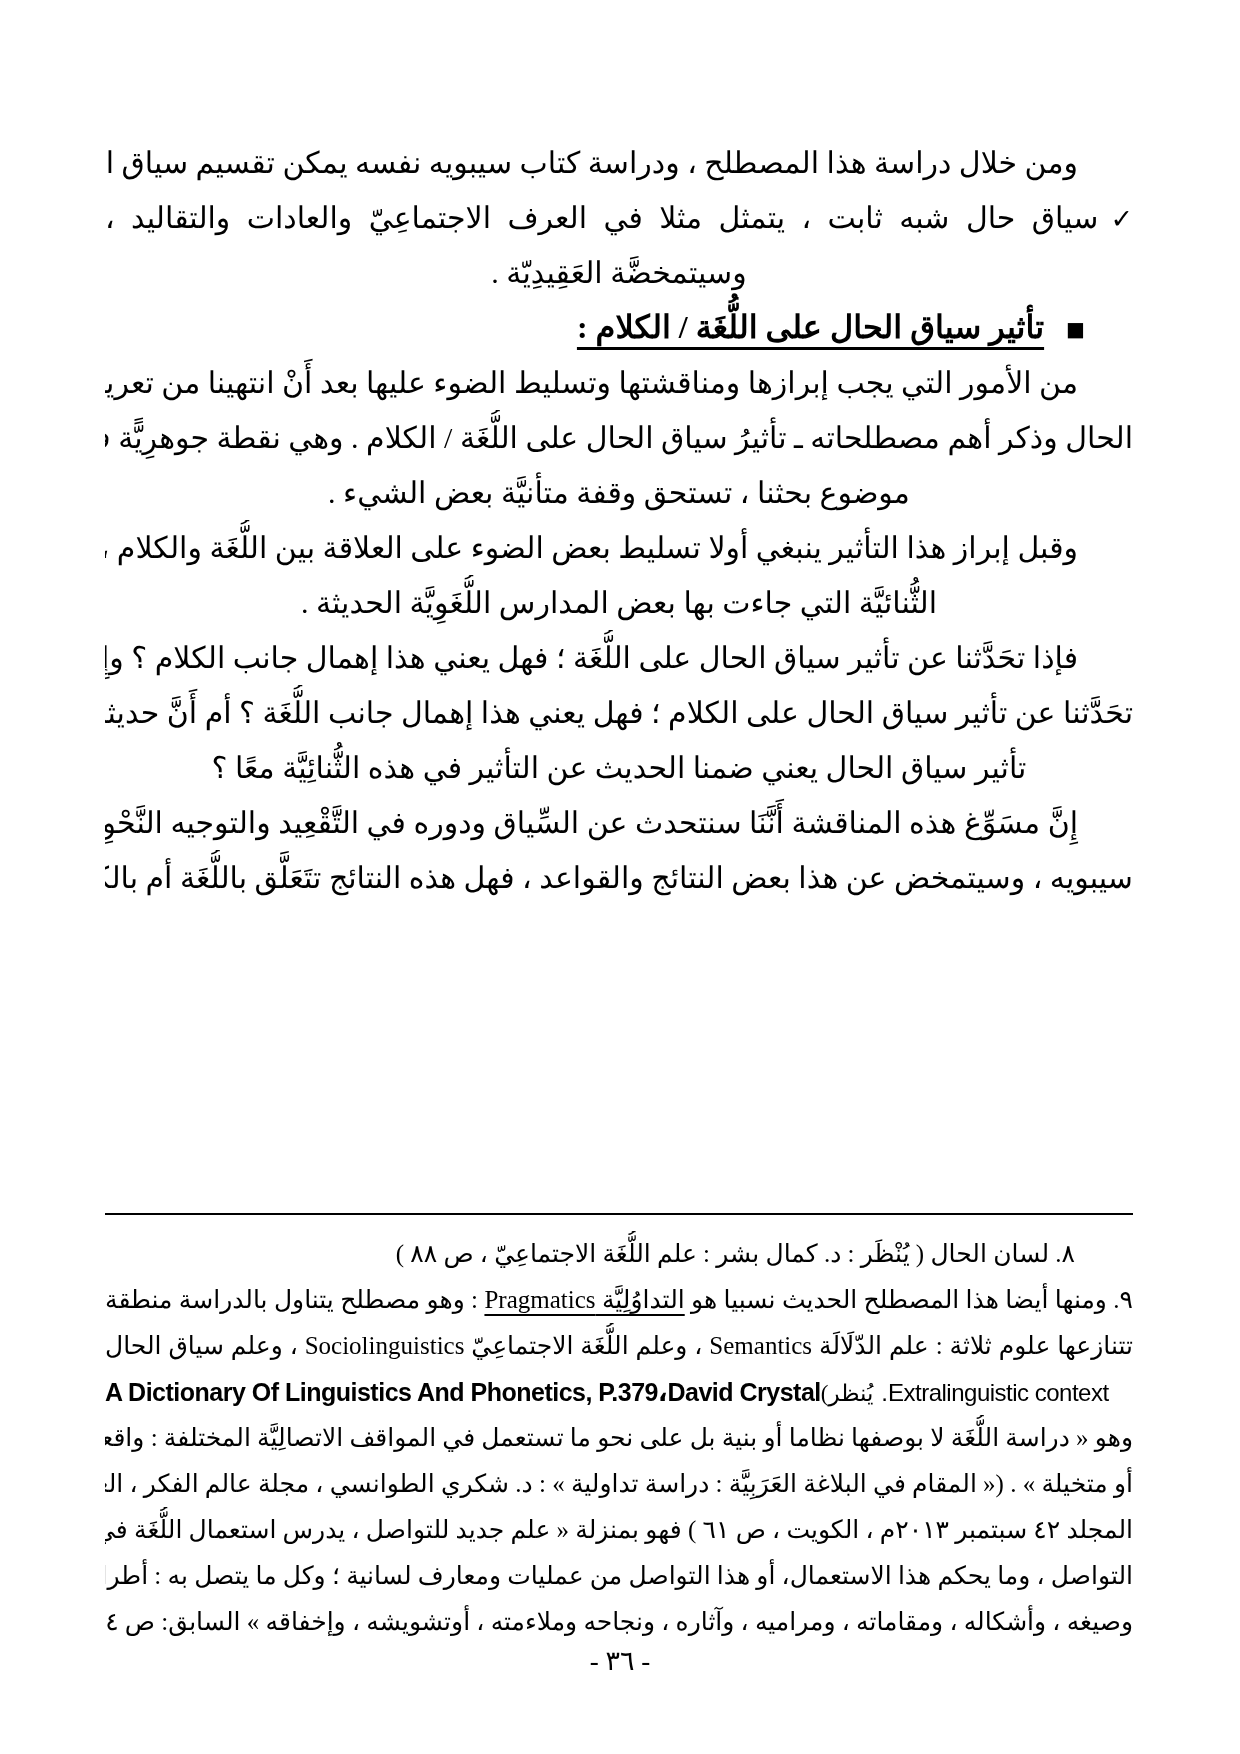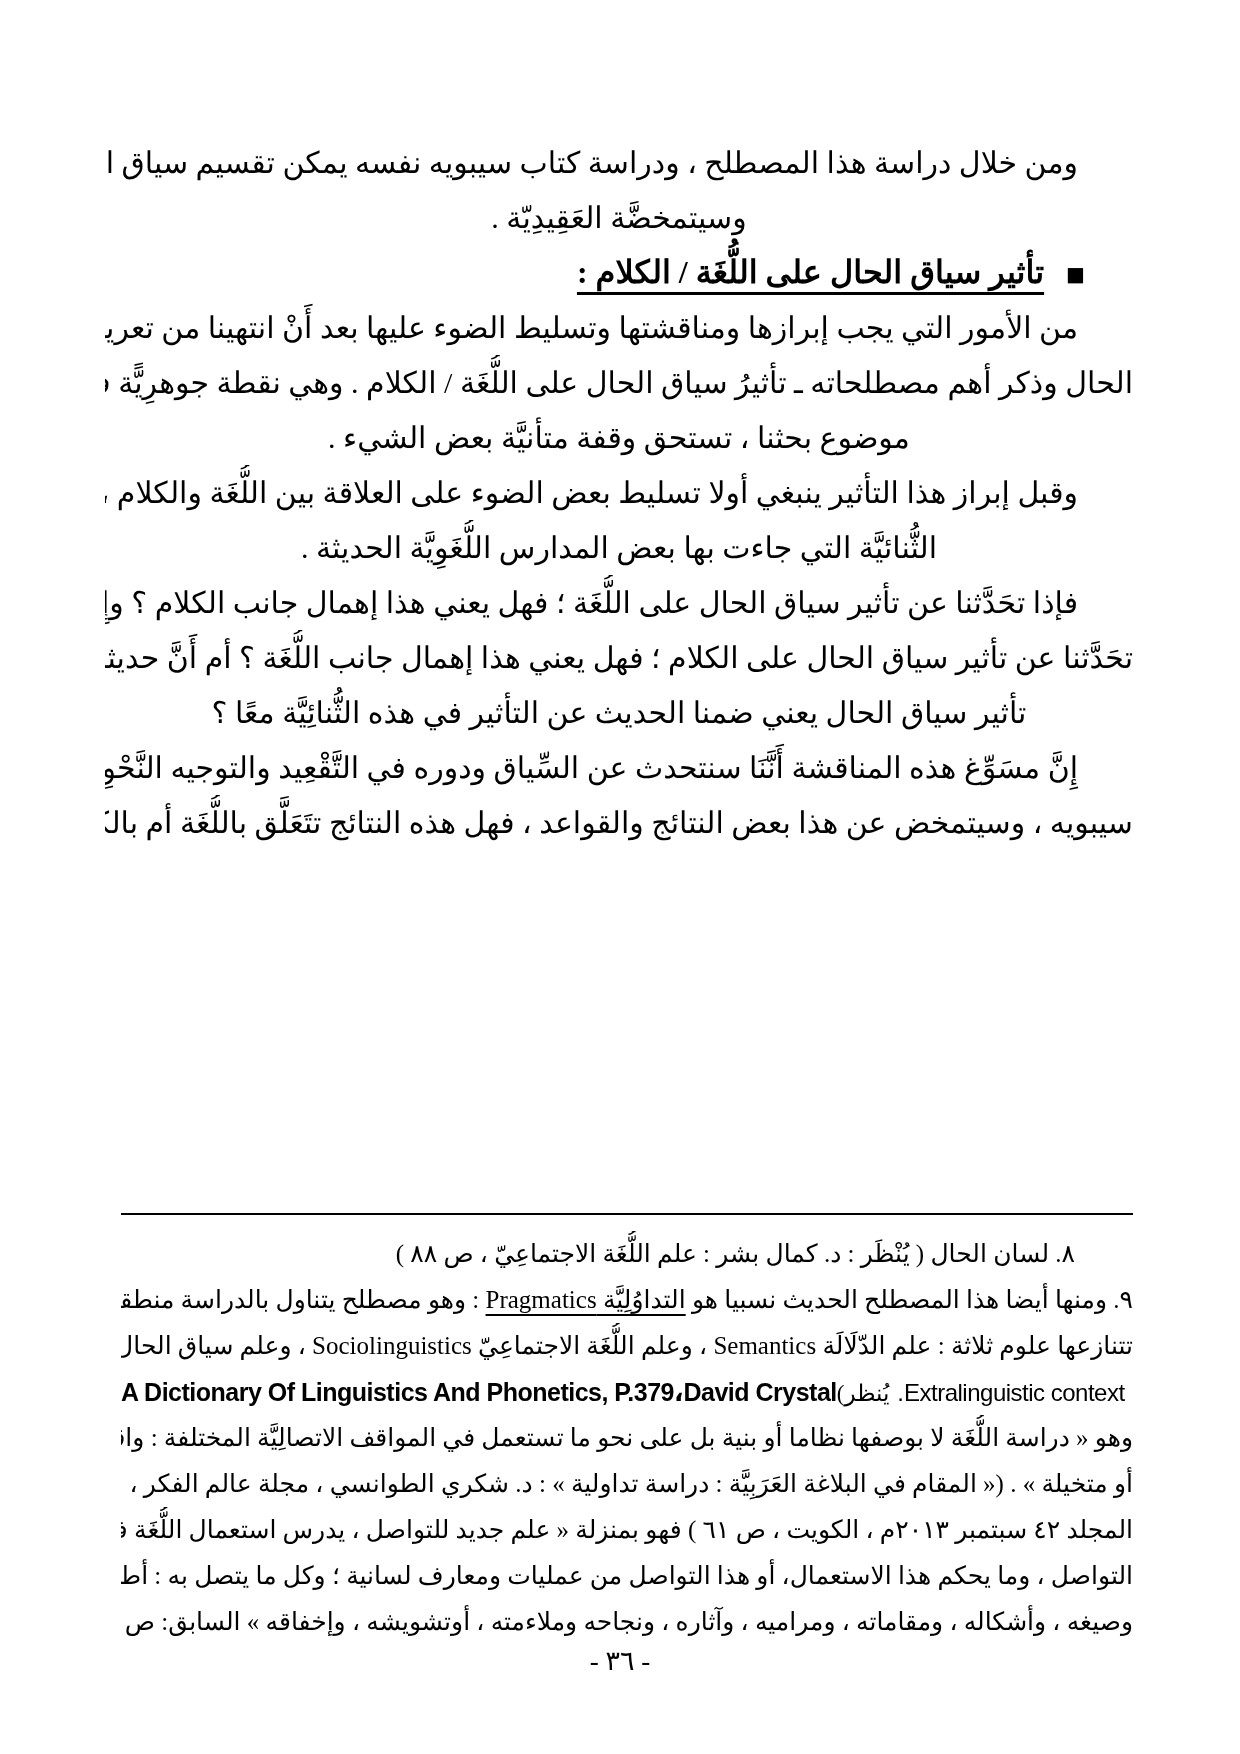--- a/index.html
+++ b/index.html
@@ -48,21 +48,21 @@
   }
   .heading-text{
     font-size:32px;
     font-weight:bold;
     text-decoration:underline;
     text-decoration-thickness:2.5px;
     text-underline-offset:9px;
   }
   .footnotes{
     position:absolute;
-    top:1213px;right:107px;left:121px;
+    top:1213px;right:107px;left:105px;
   }
   .fn-divider{
     border-top:2.5px solid #000;
     width:100%;
     height:0;
     margin-bottom:16px;
   }
   .fnline{
     height:46px;line-height:46px;
     font-size:25px;
@@ -103,20 +103,21 @@
 </head>
 <body>
 
 <div class="page">
 
   <div class="body-text">
 
     <div class="bline stretch indent">ومن خلال دراسة هذا المصطلح ، ودراسة كتاب سيبويه نفسه يمكن تقسيم سياق الحال من</div>
 
 
+    <div class="bline stretch"><span class="check">✓</span><span>سياق حال شبه ثابت ، يتمثل مثلا في العرف الاجتماعِيّ والعادات والتقاليد ،</span></div>
     <div class="bline center">وسيتمخضَّة العَقِيدِيّة .</div>
 
     <div class="heading-line"><span class="square">■</span><span class="heading-text">تأثير سياق الحال على اللُّغَة / الكلام :</span></div>
 
     <div class="bline stretch indent">من الأمور التي يجب إبرازها ومناقشتها وتسليط الضوء عليها بعد أَنْ انتهينا من تعريف سياق</div>
     <div class="bline stretch">الحال وذكر أهم مصطلحاته ـ تأثيرُ سياق الحال على اللُّغَة / الكلام . وهي نقطة جوهرِيًّة في</div>
     <div class="bline center">موضوع بحثنا ، تستحق وقفة متأنيَّة بعض الشيء .</div>
 
     <div class="bline stretch indent">وقبل إبراز هذا التأثير ينبغي أولا تسليط بعض الضوء على العلاقة بين اللُّغَة والكلام ، تلك</div>
     <div class="bline center">الثُّنائيَّة التي جاءت بها بعض المدارس اللُّغَوِيَّة الحديثة .</div>

